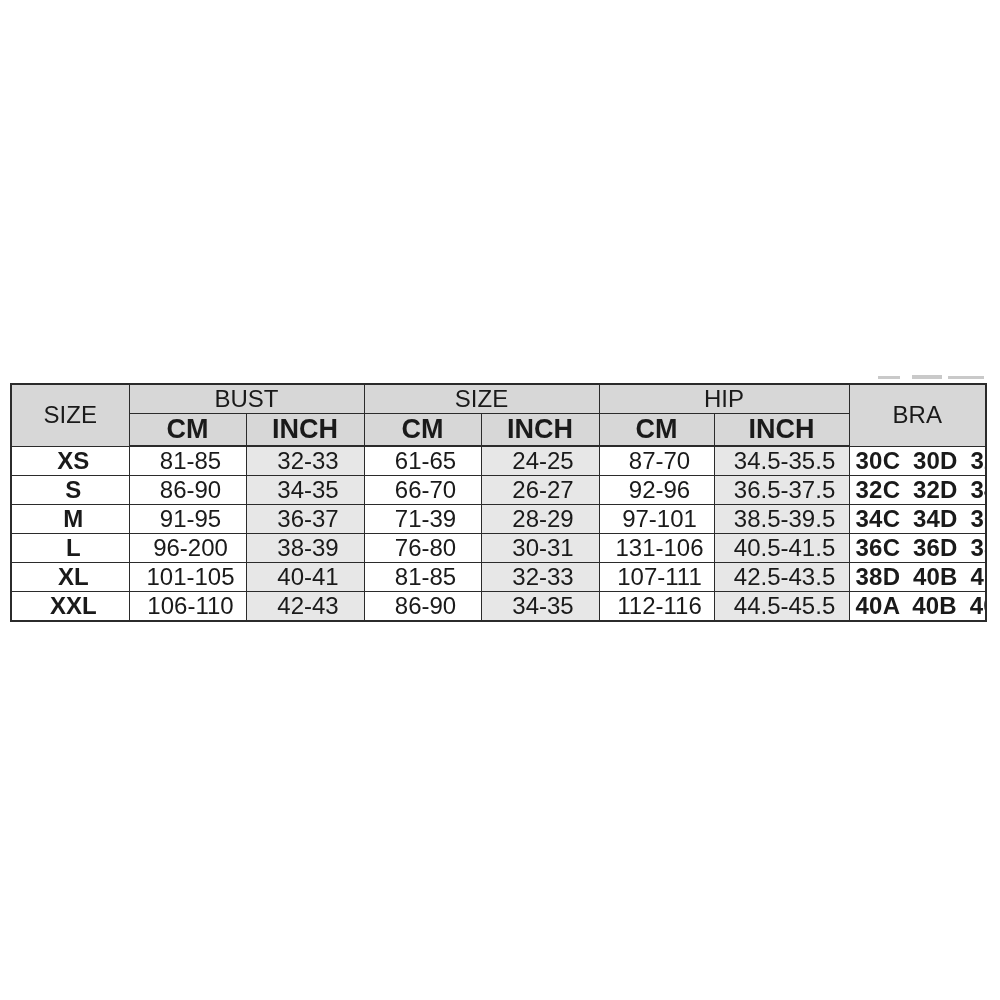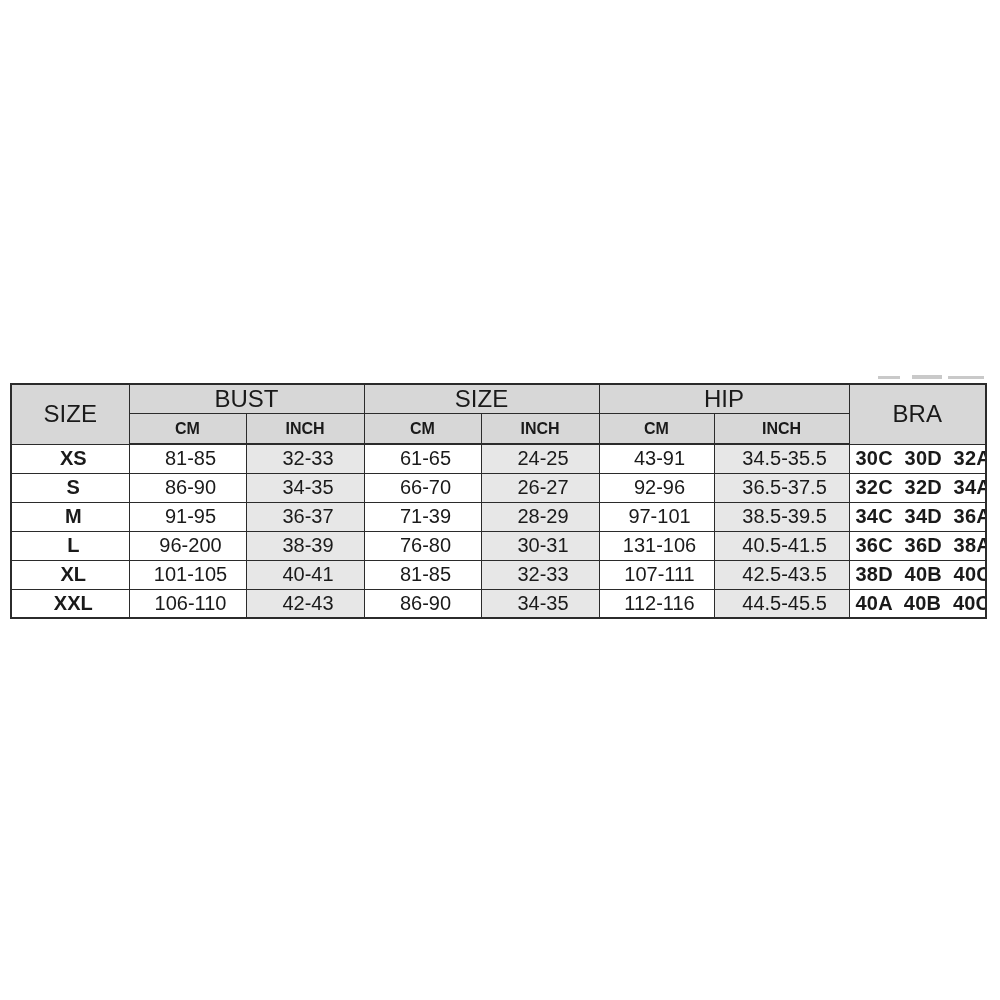--- a/index.html
+++ b/index.html
@@ -32,30 +32,30 @@
     white-space:nowrap;
   }
   tr.group-row th{
     background:var(--header-bg);
     font-size:24px;
     font-weight:normal;
     height:28px;
   }
   tr.unit-row th{
     background:var(--header-bg);
-    font-size:16px;
+    font-size:27px;
     font-weight:bold;
     height:29px;
     border-bottom:2.5px solid var(--border);
   }
   th.span-col{
     border-bottom:2.5px solid var(--border);
   }
   tr.data-row{height:29px;}
-  tr.data-row td{font-size:20px;padding-left:6px;}
+  tr.data-row td{font-size:24px;padding-left:6px;}
   td.size-cell{font-weight:bold;font-size:20px;}
   td.inch-cell{background:var(--inch-bg);}
   td.bra-cell{
     font-weight:bold;
     font-size:14.5px;
     letter-spacing:0.2px;
     word-spacing:6px;
   }
   
   .artifact{position:absolute;background:#c9c9c9;}
@@ -98,21 +98,21 @@
       <th>CM</th>
       <th>INCH</th>
     </tr>
 
     <tr class="data-row">
       <td class="size-cell">XS</td>
       <td>81-85</td>
       <td class="inch-cell">32-33</td>
       <td>61-65</td>
       <td class="inch-cell">24-25</td>
-      <td>43-91</td>
+      <td>87-70</td>
       <td class="inch-cell">34.5-35.5</td>
       <td class="bra-cell">30C 30D 32A 32B</td>
     </tr>
     <tr class="data-row">
       <td class="size-cell">S</td>
       <td>86-90</td>
       <td class="inch-cell">34-35</td>
       <td>66-70</td>
       <td class="inch-cell">26-27</td>
       <td>92-96</td>

